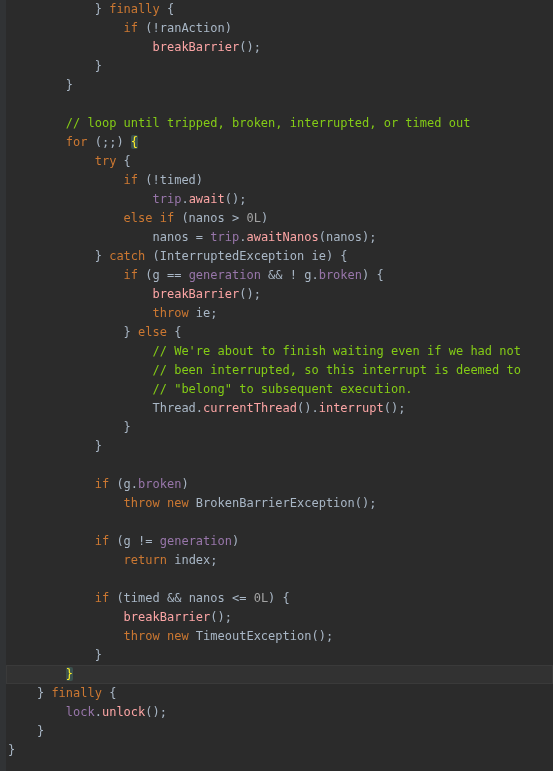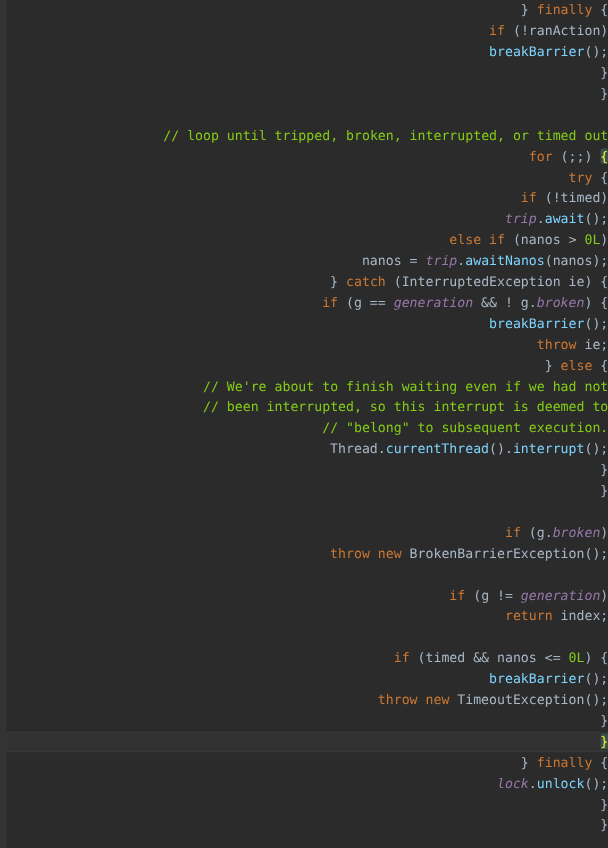--- a/index.html
+++ b/index.html
@@ -12,21 +12,20 @@
     line-height: 19px;
     width: 553px;
     height: 771px;
     overflow: hidden;
   }
   .editor {
     position: relative;
     width: 553px;
     height: 771px;
     box-sizing: border-box;
-    text-align: right;
   }
   .gutter {
     position: absolute;
     left: 0; top: 0;
     width: 6px;
     height: 100%;
     background: #313335;
   }
   .code-area {
     position: absolute;
@@ -39,24 +38,24 @@
   }
   .line {
     height: 19px;
     padding-left: 2px;
   }
   .line.highlight {
     background: #323232;
     box-shadow: inset 0 0 0 1px #3a3a3a;
   }
   .kw   { color: #cc7832; }
-  .num  { color: #84cc16; }
+  .num  { color: #a3a3a3; }
   .com  { color: #84cc16; }
-  .fld  { color: #9876aa; font-style: italic; } 
-  .meth { color: #7dd3fc; }  
+  .fld  { color: #9876aa; } 
+  .meth { color: #fca5a5; }  
   .id   { color: #a9b7c6; }
   .bracematch { background: #3b514d; color: #ffef28; border-radius:2px; }
 </style>
 </head>
 <body>
 
 <div class="editor">
   <div class="gutter"></div>
   <div class="code-area" id="code-area"><div class="line"><span class="id">            </span><span class="id">}</span><span class="id"> </span><span class="kw">finally</span><span class="id"> {</span></div><div class="line"><span class="id">                </span><span class="kw">if</span><span class="id"> (!ranAction)</span></div><div class="line"><span class="id">                    </span><span class="meth">breakBarrier</span><span class="id">();</span></div><div class="line"><span class="id">            </span><span class="id">}</span></div><div class="line"><span class="id">        </span><span class="id">}</span></div><div class="line"><span class="id"></span></div><div class="line"><span class="id">        </span><span class="com">// loop until tripped, broken, interrupted, or timed out</span></div><div class="line"><span class="id">        </span><span class="kw">for</span><span class="id"> (;;) </span><span class="id bracematch">{</span></div><div class="line"><span class="id">            </span><span class="kw">try</span><span class="id"> {</span></div><div class="line"><span class="id">                </span><span class="kw">if</span><span class="id"> (!timed)</span></div><div class="line"><span class="id">                    </span><span class="fld">trip</span><span class="id">.</span><span class="meth">await</span><span class="id">();</span></div><div class="line"><span class="id">                </span><span class="kw">else if</span><span class="id"> (nanos </span><span class="id">&gt;</span><span class="id"> </span><span class="num">0L</span><span class="id">)</span></div><div class="line"><span class="id">                    </span><span class="id">nanos = </span><span class="fld">trip</span><span class="id">.</span><span class="meth">awaitNanos</span><span class="id">(nanos);</span></div><div class="line"><span class="id">            </span><span class="id">}</span><span class="id"> </span><span class="kw">catch</span><span class="id"> (InterruptedException ie) {</span></div><div class="line"><span class="id">                </span><span class="kw">if</span><span class="id"> (g == </span><span class="fld">generation</span><span class="id"> &amp;&amp; ! g.</span><span class="fld">broken</span><span class="id">) {</span></div><div class="line"><span class="id">                    </span><span class="meth">breakBarrier</span><span class="id">();</span></div><div class="line"><span class="id">                    </span><span class="kw">throw</span><span class="id"> ie;</span></div><div class="line"><span class="id">                </span><span class="id">}</span><span class="id"> </span><span class="kw">else</span><span class="id"> {</span></div><div class="line"><span class="id">                    </span><span class="com">// We're about to finish waiting even if we had not</span></div><div class="line"><span class="id">                    </span><span class="com">// been interrupted, so this interrupt is deemed to</span></div><div class="line"><span class="id">                    </span><span class="com">// "belong" to subsequent execution.</span></div><div class="line"><span class="id">                    </span><span class="id">Thread.</span><span class="meth">currentThread</span><span class="id">().</span><span class="meth">interrupt</span><span class="id">();</span></div><div class="line"><span class="id">                </span><span class="id">}</span></div><div class="line"><span class="id">            </span><span class="id">}</span></div><div class="line"><span class="id"></span></div><div class="line"><span class="id">            </span><span class="kw">if</span><span class="id"> (g.</span><span class="fld">broken</span><span class="id">)</span></div><div class="line"><span class="id">                </span><span class="kw">throw new</span><span class="id"> BrokenBarrierException</span><span class="id">();</span></div><div class="line"><span class="id"></span></div><div class="line"><span class="id">            </span><span class="kw">if</span><span class="id"> (g != </span><span class="fld">generation</span><span class="id">)</span></div><div class="line"><span class="id">                </span><span class="kw">return</span><span class="id"> index;</span></div><div class="line"><span class="id"></span></div><div class="line"><span class="id">            </span><span class="kw">if</span><span class="id"> (timed &amp;&amp; nanos &lt;= </span><span class="num">0L</span><span class="id">) {</span></div><div class="line"><span class="id">                </span><span class="meth">breakBarrier</span><span class="id">();</span></div><div class="line"><span class="id">                </span><span class="kw">throw new</span><span class="id"> TimeoutException</span><span class="id">();</span></div><div class="line"><span class="id">            </span><span class="id">}</span></div><div class="line highlight"><span class="id">        </span><span class="id bracematch">}</span></div><div class="line"><span class="id">    </span><span class="id">}</span><span class="id"> </span><span class="kw">finally</span><span class="id"> {</span></div><div class="line"><span class="id">        </span><span class="fld">lock</span><span class="id">.</span><span class="meth">unlock</span><span class="id">();</span></div><div class="line"><span class="id">    </span><span class="id">}</span></div><div class="line"><span class="id"></span><span class="id">}</span></div></div>
 </div>

